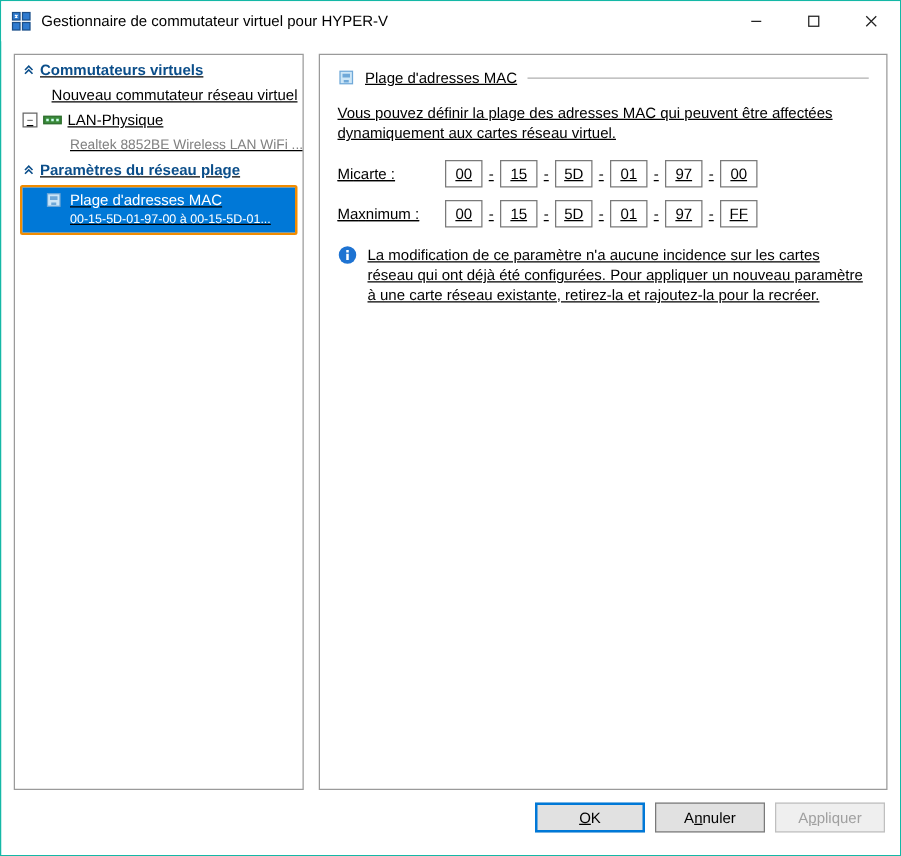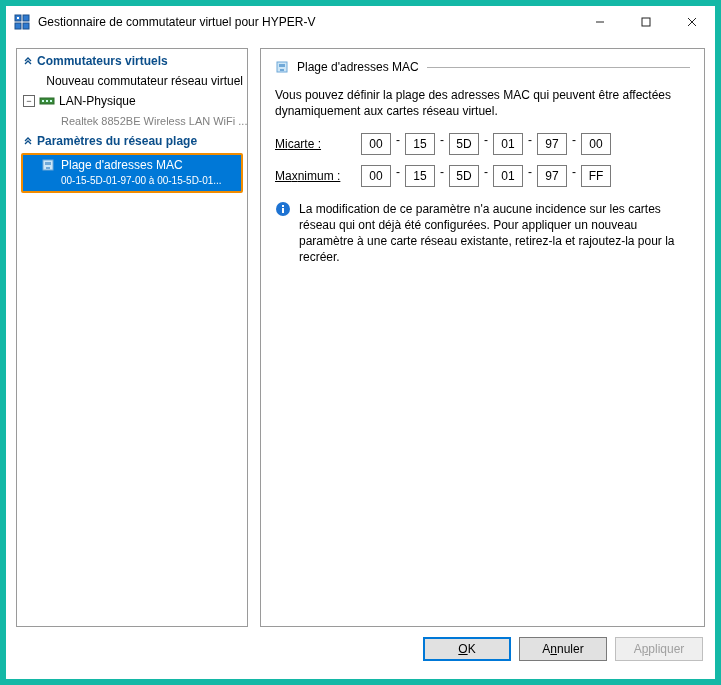--- a/index.html
+++ b/index.html
@@ -5,21 +5,21 @@
   * { box-sizing: border-box; }
   html, body {
     margin: 0; padding: 0;
     font-family: "Segoe UI", Tahoma, sans-serif;
     font-size: 12px;
     background: #fff;
     color: #000;
   }
   .window {
     width: 721px; height: 685px;
-    border: 6px solid #14b8a6;
+    border: 1px solid #14b8a6;
     display: flex; flex-direction: column;
     background: #fff;
   }
   
   .titlebar {
     height: 32px;
     display: flex; align-items: center;
     padding: 0 0 0 8px;
     background: #fff;
   }
@@ -42,20 +42,21 @@
   .window-body {
     flex: 1;
     display: flex; flex-direction: column;
     padding: 10px 10px 8px 10px;
   }
   .panels {
     flex: 1;
     display: flex;
     gap: 12px;
     min-height: 0;
+    text-decoration: underline;
   }
   .tree-panel {
     width: 232px;
     border: 1px solid #9a9a9a;
     background: #fff;
     overflow: hidden;
     display: flex; flex-direction: column;
     padding-top: 2px;
   }
   .content-panel {
@@ -132,21 +133,21 @@
   }
   .desc { margin-bottom: 14px; line-height: 16px; }
   .mac-row {
     display: flex; align-items: center;
     margin-bottom: 10px;
   }
   .mac-row .lbl {
     width: 70px;
   }
   .mac-row .lbl span { text-decoration: underline; }
-  .mac-inputs { display:flex; gap:4px;padding-left:16px; }
+  .mac-inputs { display:flex; align-items:center; gap:4px;padding-left:16px; }
   .mac-in {
     width: 30px; height: 22px;
     border: 1px solid #7a7a7a;
     text-align: center;
     font-family: inherit; font-size: 12px;
     padding: 0;
   }
   .mac-dash { padding: 0 1px; }
   .info-row {
     display: flex;

